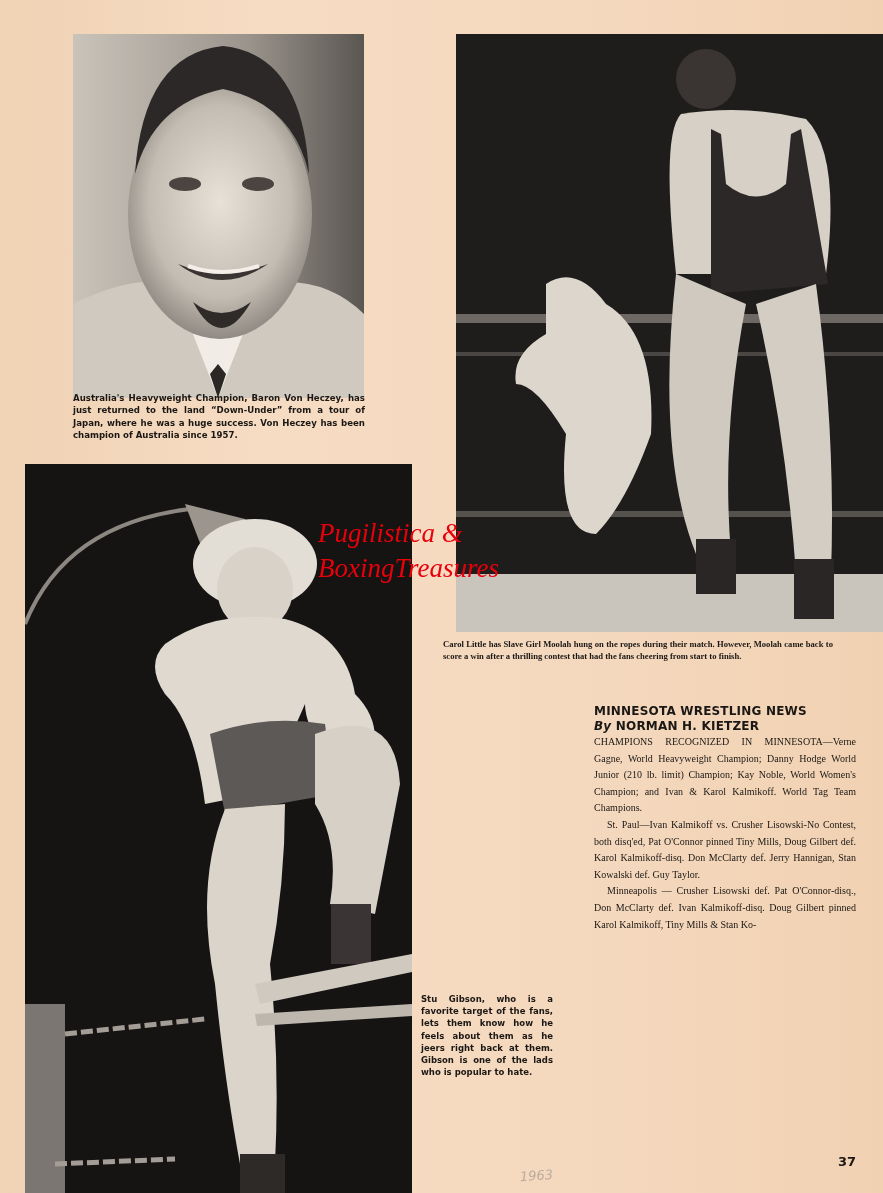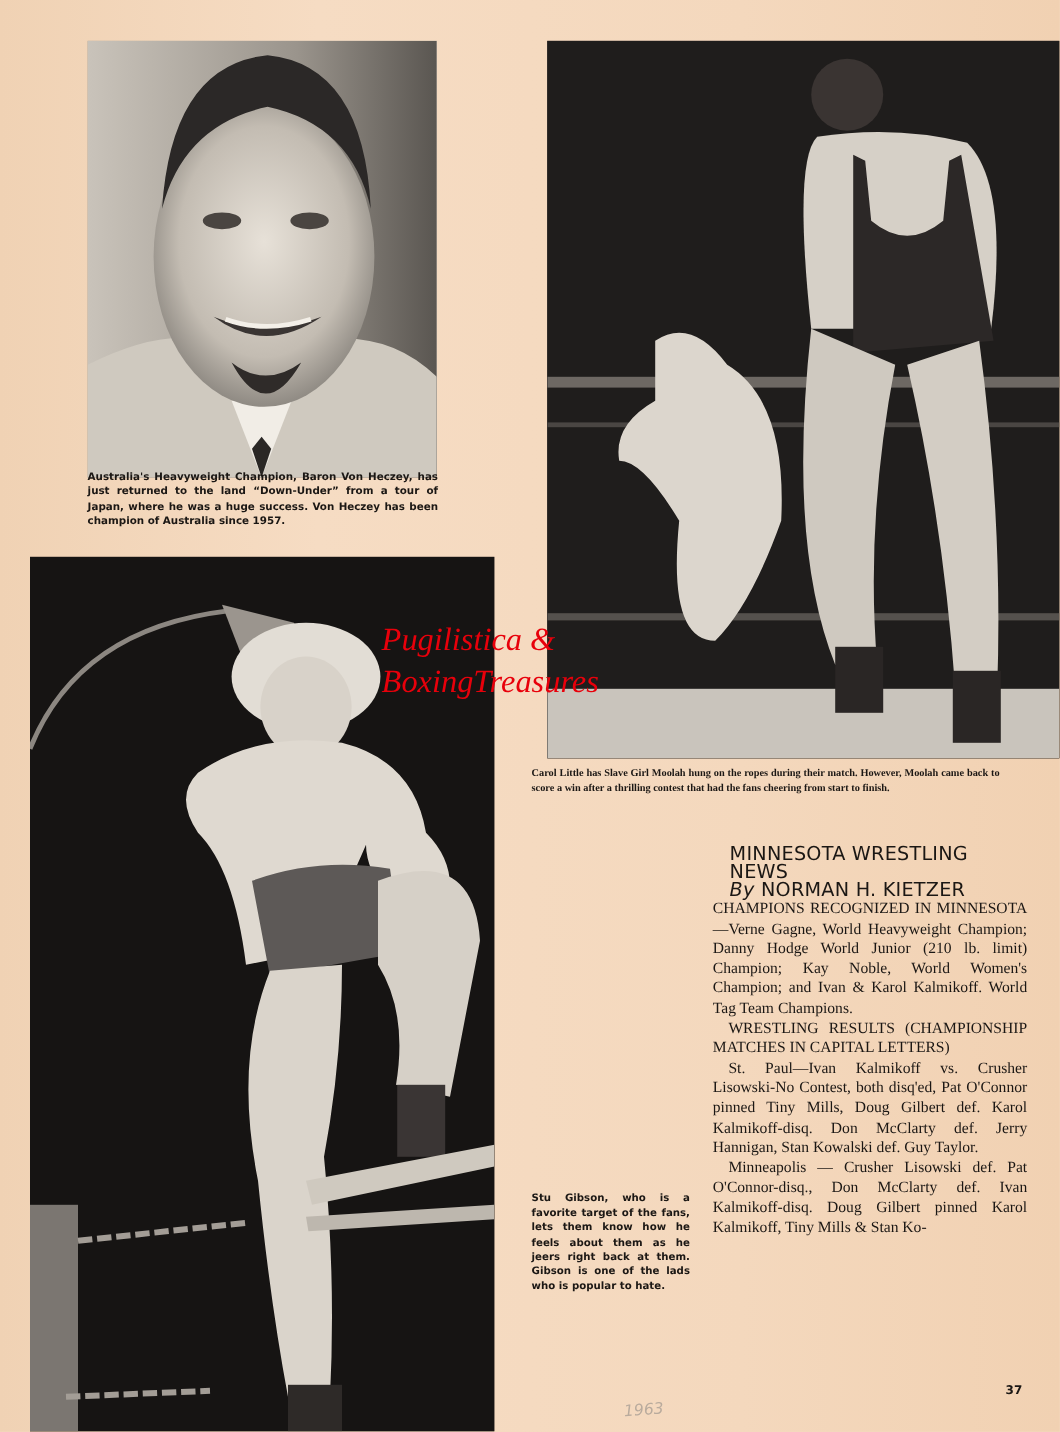--- a/index.html
+++ b/index.html
@@ -21,39 +21,39 @@
     position:absolute;
     font-family:"DejaVu Sans", sans-serif;
     font-weight:bold;
     font-size:8.6px;
     line-height:12.3px;
     color:#1b1714;
     text-align:justify;
   }
   #caption-baron { left:73px; top:392px; width:292px; }
   #caption-women { left:443px; top:638px; width:390px;font-family:Liberation Serif, serif; }
-  #caption-gibson { left:421px; top:993px; width:132px; font-size:8.5px; line-height:12.2px;margin-left:22px; }
+  #caption-gibson { left:421px; top:993px; width:132px; font-size:8.5px; line-height:12.2px; }
 
   #article { position:absolute; left:594px; top:704px; width:262px; }
   .article-head {
-    font-family:"DejaVu Sans", sans-serif; font-weight:normal;
-    font-size:16px; line-height:15px; letter-spacing:0.2px; color:#1b1714;margin-left:14px;
+    font-family:"DejaVu Sans", sans-serif; font-weight:bold;
+    font-size:12px; line-height:15px; letter-spacing:0.2px; color:#1b1714;
   }
   .article-byline span.by { font-style:italic; }
   .article-body {
     font-family:"Liberation Serif", serif;
-    font-size:13px; line-height:16.6px; color:#1b1714;
+    font-size:10px; line-height:16.6px; color:#1b1714;
     text-align:justify;
   }
   .article-body p { margin:0; text-indent:13px; }
   .article-body p.first { text-indent:0; }
 
   #page-number {
     position:absolute; left:838px; top:1154px;
-    font-family:"DejaVu Sans", sans-serif; font-weight:bold; font-size:10px; color:#1b1714;
+    font-family:"DejaVu Sans", sans-serif; font-weight:bold; font-size:13px; color:#1b1714;
   }
   #pencil-note {
     position:absolute; left:520px; top:1168px;
     font-family:"DejaVu Sans", sans-serif; font-style:italic;
     font-size:13px; color:#b9ab9d; transform:rotate(-4deg);
   }
 
   #watermark {
     position:absolute; left:318px; top:516px; width:262px;
     font-family:"Liberation Serif", serif; font-style:italic;
@@ -139,21 +139,20 @@
 <div class="caption-sans" id="caption-gibson">Stu Gibson, who is a favorite target of the fans, lets them know how he feels about them as he jeers right back at them. Gibson is one of the lads who is popular to hate.</div>
 
 <div id="article">
   <div class="article-head">MINNESOTA WRESTLING NEWS</div>
   <div class="article-head article-byline">
     <span class="by">By</span>
     <span>NORMAN H. KIETZER</span>
   </div>
   <div class="article-body">
     <p class="first">CHAMPIONS RECOGNIZED IN MINNESOTA—Verne Gagne, World Heavyweight Champion; Danny Hodge World Junior (210 lb. limit) Champion; Kay Noble, World Women's Champion; and Ivan &amp; Karol Kalmikoff. World Tag Team Champions.</p>
-    <p>WRESTLING RESULTS (CHAMPIONSHIP MATCHES IN CAPITAL LETTERS)</p>
     <p>St. Paul—Ivan Kalmikoff vs. Crusher Lisowski-No Contest, both disq'ed, Pat O'Connor pinned Tiny Mills, Doug Gilbert def. Karol Kalmikoff-disq. Don McClarty def. Jerry Hannigan, Stan Kowalski def. Guy Taylor.</p>
     <p>Minneapolis — Crusher Lisowski def. Pat O'Connor-disq., Don McClarty def. Ivan Kalmikoff-disq. Doug Gilbert pinned Karol Kalmikoff, Tiny Mills &amp; Stan Ko-</p>
   </div>
 </div>
 
 <div id="pencil-note">1963</div>
 <div id="page-number">37</div>
 
 <div id="watermark">
   <div>Pugilistica &amp;</div>

